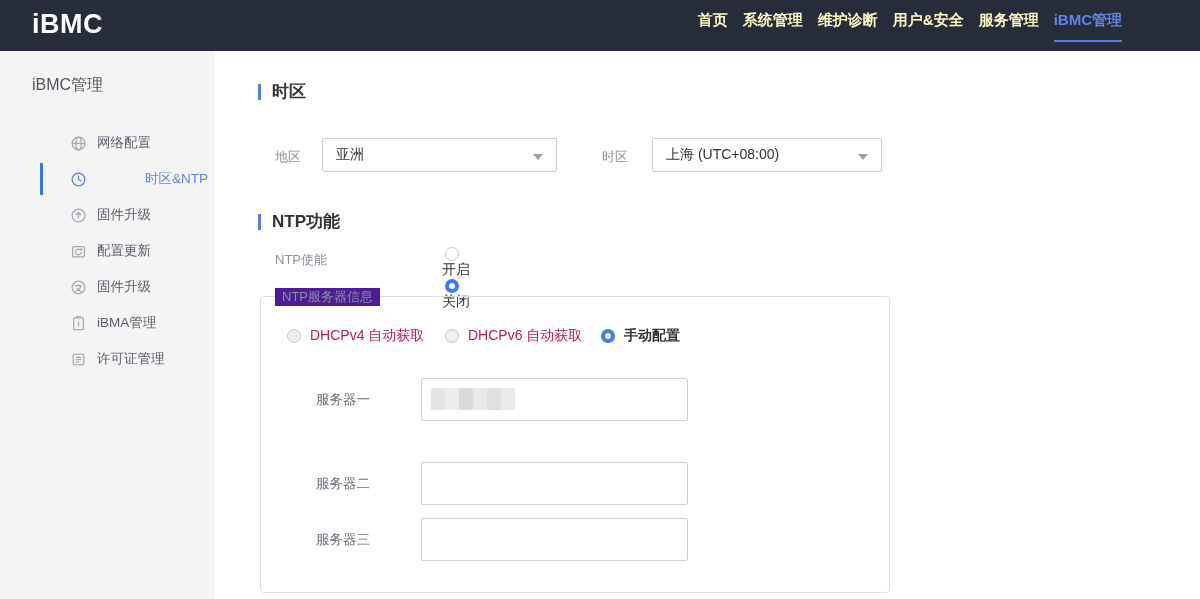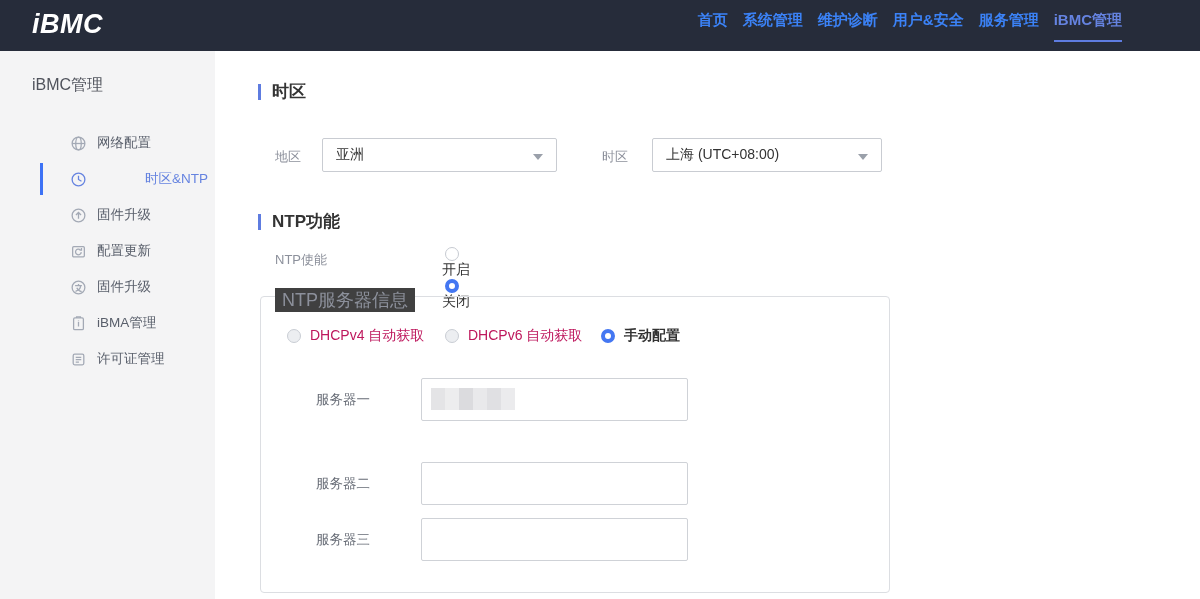--- a/index.html
+++ b/index.html
@@ -3,25 +3,25 @@
 <meta charset="utf-8">
 <style>
   * { margin:0; padding:0; box-sizing:border-box; }
   html,body { width:1200px; height:599px; overflow:hidden;
     font-family:"Liberation Sans","DejaVu Sans",sans-serif; background:#fff; }
 
   
   .topnav { position:absolute; left:0; top:0; width:1200px; height:51px;
     background:#262c3a; }
   .logo { position:absolute; left:32px; top:2px; height:44px; line-height:44px;
-    color:#fff; font-size:27px; font-weight:bold; letter-spacing:.5px; cursor:pointer;font-style:italic; }
+    color:#fff; font-size:27px; font-weight:bold; letter-spacing:.5px; cursor:pointer; }
   .nav-row { position:absolute; right:78px; top:0; height:44px;
     display:flex; align-items:center; gap:15px; }
   .nav-item { position:relative; height:44px; line-height:40px; font-size:15px;
-    font-weight:600; color:#3b82f6; cursor:pointer; white-space:nowrap; }
+    font-weight:600; color:#fef9c3; cursor:pointer; white-space:nowrap; }
   .nav-item.active { color:#6583e0; }
   .nav-underline { position:absolute; left:0; right:0; bottom:2px; height:2px;
     background:#5e7ce0; }
 
   
   .sidebar { position:absolute; left:0; top:51px; width:215px; height:548px;
     background:#f4f4f5; }
   .sidebar-title { position:absolute; left:32px; top:24px; font-size:16px;
     color:#50535c; }
   .side-list { position:absolute; left:0; top:74px; width:215px; }
@@ -57,22 +57,22 @@
   .radio-row { position:absolute; display:flex; align-items:center; }
   .radio { width:14px; height:14px; border-radius:50%; background:#fff;
     border:1px solid #c6cad1; flex:0 0 auto; }
   .radio.selected { border:4px solid #4477f2; }
   .radio.disabled { background:#eceef1; border:1px solid #c9cdd4; }
   .radio-label { font-size:14px; color:#333; margin-left:9px; white-space:nowrap; }
   .radio-label.dim { color:#be185d; }
 
   .group-box { position:absolute; left:45px; top:245px; width:630px; height:297px;
     border:1px solid #dcdee2; border-radius:4px; }
-  .legend { position:absolute; left:14px; top:-9px; background:#404040;
-    padding:0 7px; font-size:18px; color:#8c909b; }
+  .legend { position:absolute; left:14px; top:-9px; background:#4c1d95;
+    padding:0 7px; font-size:13px; color:#8c909b; }
 
   .srv-row { position:absolute; left:0; width:630px; height:43px; }
   .srv-label { position:absolute; left:55px; top:0; height:43px; line-height:43px;
     font-size:13.5px; color:#666b75; }
   .srv-input-wrap { position:absolute; left:160px; top:0; width:267px; height:43px; }
   .srv-input { width:267px; height:43px; border:1px solid #cfd2d7; border-radius:2px;
     padding:0 10px; font-size:14px; color:#333; background:#fff; outline:none; }
   .redacted { position:absolute; left:10px; top:10px; height:22px; display:flex;
     filter:blur(.7px); }
   .redacted i { display:block; width:14px; height:22px; }

